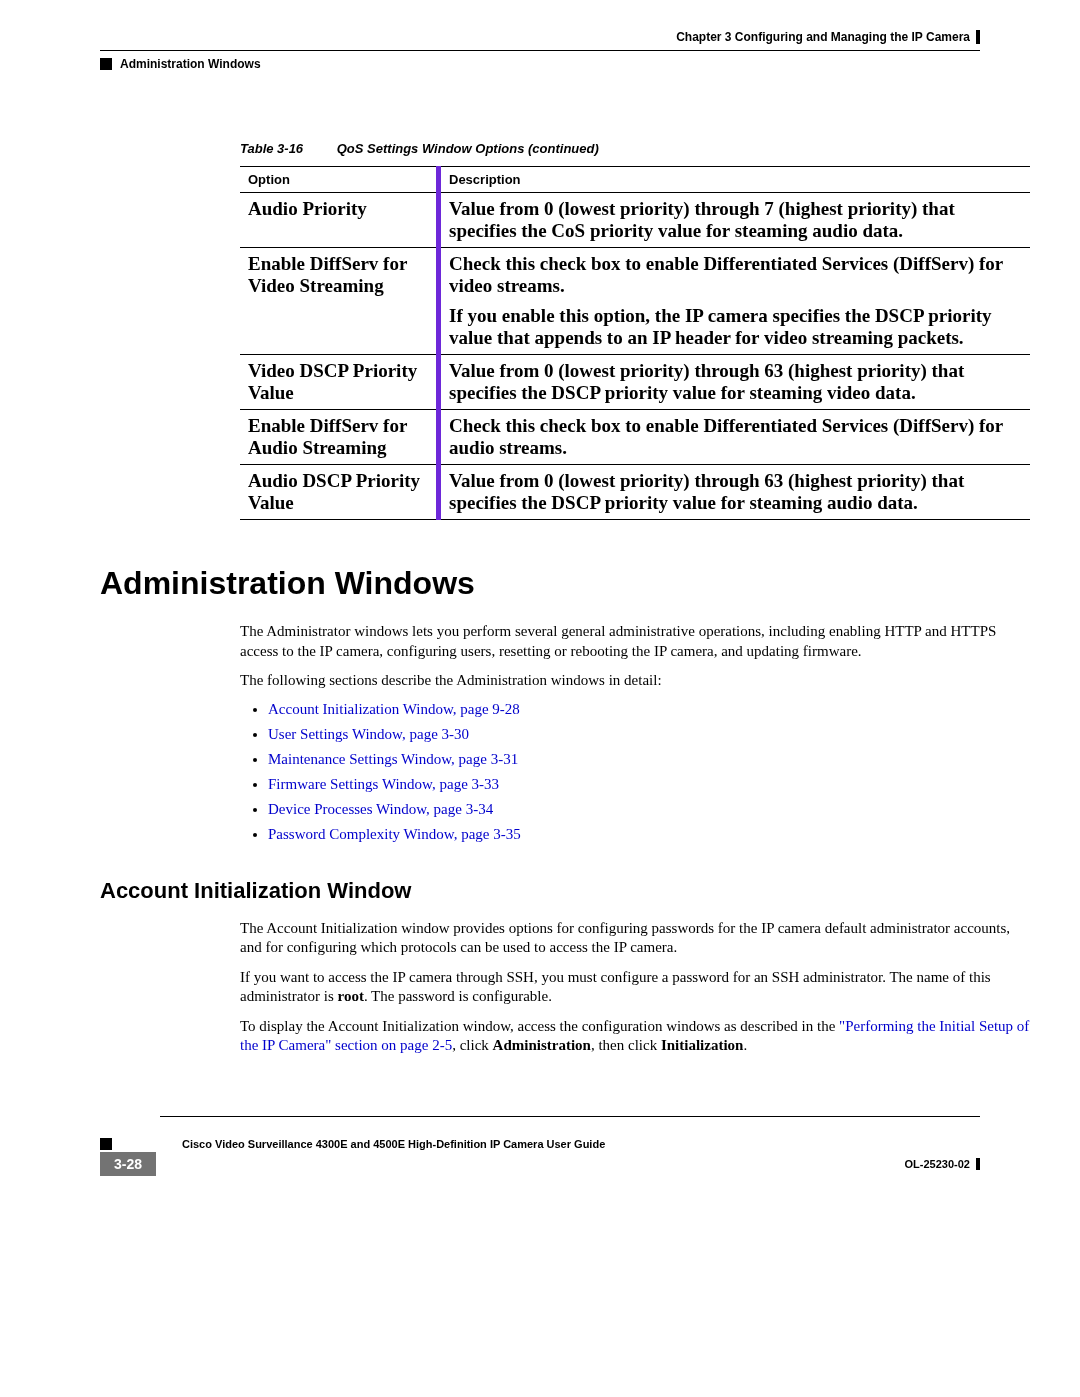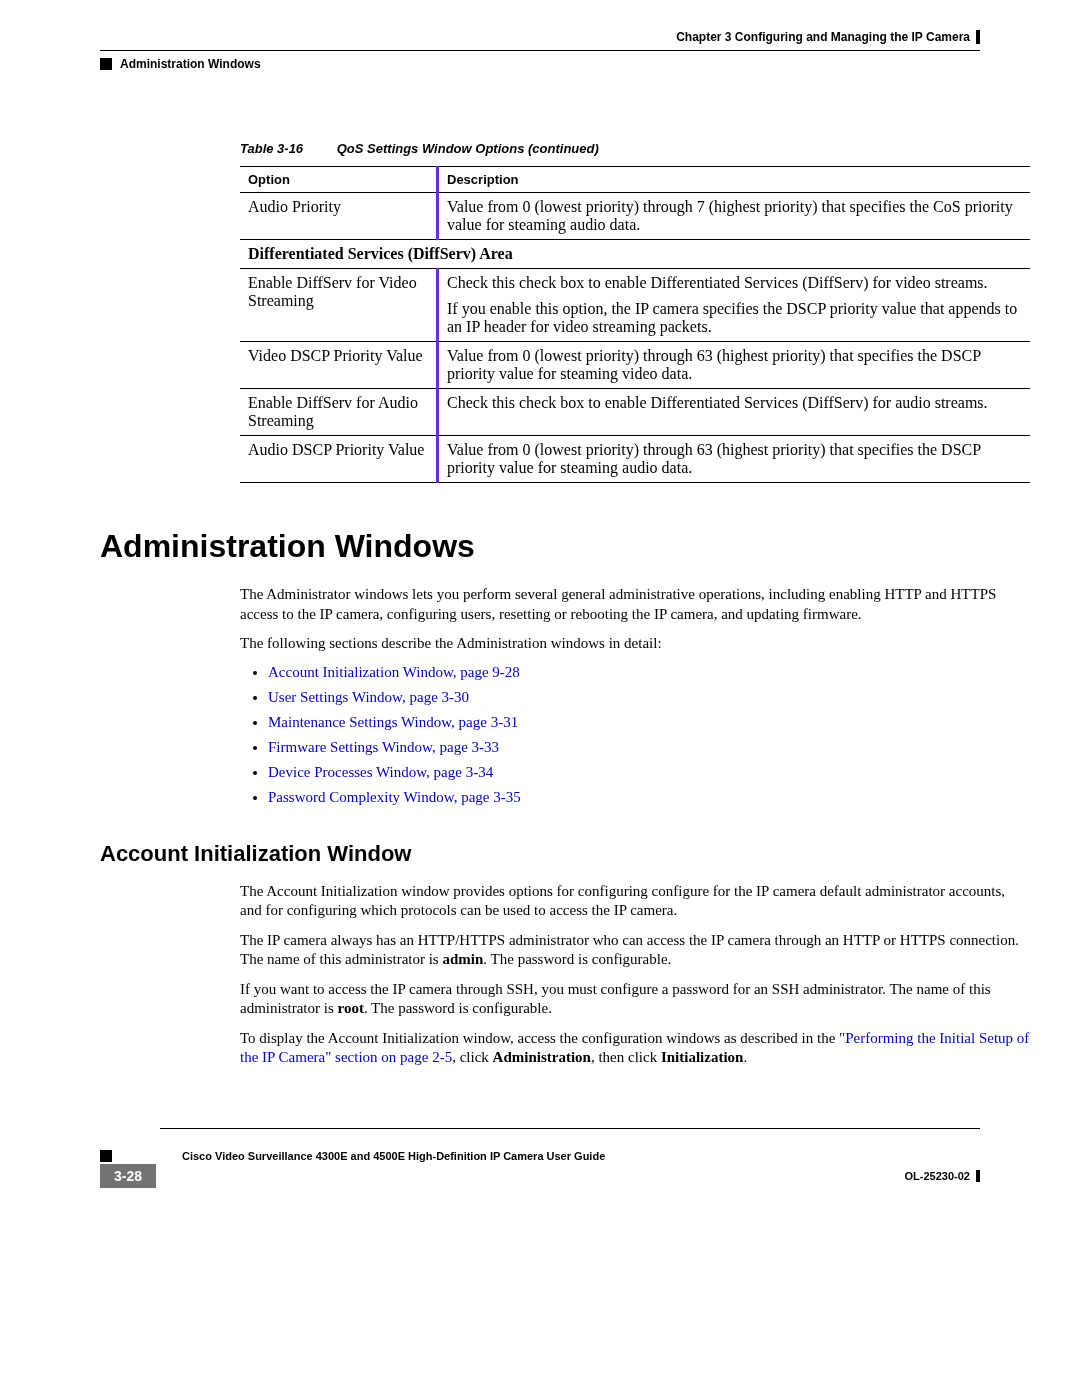--- a/index.html
+++ b/index.html
@@ -57,28 +57,29 @@
     border-collapse: collapse;
     width: 790px;
     margin-left: 140px;
   }
   table.opts th, table.opts td {
     border-top: 1px solid #000;
     border-bottom: 1px solid #000;
     padding: 5px 8px;
     text-align: left;
     vertical-align: top;
-    font-size: 16px;
+    font-size: 19px;
+    font-weight: bold;
   }
   table.opts th {
     font-family: Arial, Helvetica, sans-serif;
     font-weight: bold;
     font-size: 13px;
   }
-  table.opts .col-opt { width: 180px; border-right: 3px solid #6d28d9; }
+  table.opts .col-opt { width: 180px; border-right: 5px solid #6d28d9; }
   table.opts td p { margin: 0 0 8px 0; }
   table.opts td p:last-child { margin-bottom: 0; }
   .section-row td {
     font-family: "Times New Roman", Times, serif;
     font-weight: bold;
   }
   h1.main {
     font-family: Arial, Helvetica, sans-serif;
     font-weight: bold;
     font-size: 32px;
@@ -176,23 +177,20 @@
     <thead>
       <tr>
         <th class="col-opt">Option</th>
         <th>Description</th>
       </tr>
     </thead>
     <tbody>
       <tr>
         <td class="col-opt">Audio Priority</td>
         <td>Value from 0 (lowest priority) through 7 (highest priority) that specifies the CoS priority value for steaming audio data.</td>
-      </tr>
-      <tr class="section-row">
-        <td colspan="2">Differentiated Services (DiffServ) Area</td>
       </tr>
       <tr>
         <td class="col-opt">Enable DiffServ for Video Streaming</td>
         <td>
           <p>Check this check box to enable Differentiated Services (DiffServ) for video streams.</p>
           <p>If you enable this option, the IP camera specifies the DSCP priority value that appends to an IP header for video streaming packets.</p>
         </td>
       </tr>
       <tr>
         <td class="col-opt">Video DSCP Priority Value</td>
@@ -220,24 +218,21 @@
       <li><span class="link">Maintenance Settings Window, page 3-31</span></li>
       <li><span class="link">Firmware Settings Window, page 3-33</span></li>
       <li><span class="link">Device Processes Window, page 3-34</span></li>
       <li><span class="link">Password Complexity Window, page 3-35</span></li>
     </ul>
   </div>
 
   <h2 class="sub">Account Initialization Window</h2>
 
   <div class="body-block">
-    <p>The Account Initialization window provides options for configuring configure for the IP camera default administrator accounts, and for configuring which protocols can be used to access the IP camera.</p>
-    <p>
-      <span>The IP camera always has an HTTP/HTTPS administrator who can access the IP camera through an HTTP or HTTPS connection. The name of this administrator is </span><span class="bold">admin</span><span>. The password is configurable.</span>
-    </p>
+    <p>The Account Initialization window provides options for configuring passwords for the IP camera default administrator accounts, and for configuring which protocols can be used to access the IP camera.</p>
     <p>
       <span>If you want to access the IP camera through SSH, you must configure a password for an SSH administrator. The name of this administrator is </span><span class="bold">root</span><span>. The password is configurable.</span>
     </p>
     <p>
       <span>To display the Account Initialization window, access the configuration windows as described in the </span><span class="link">"Performing the Initial Setup of the IP Camera" section on page 2-5</span><span>, click </span><span class="bold">Administration</span><span>, then click </span><span class="bold">Initialization</span><span>.</span>
     </p>
   </div>
 
   <div class="footer">
     <div class="footer-line"></div>

